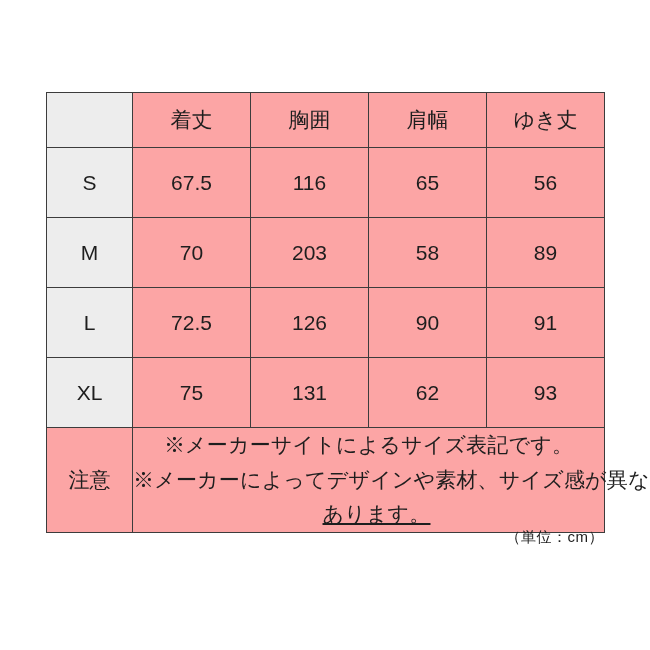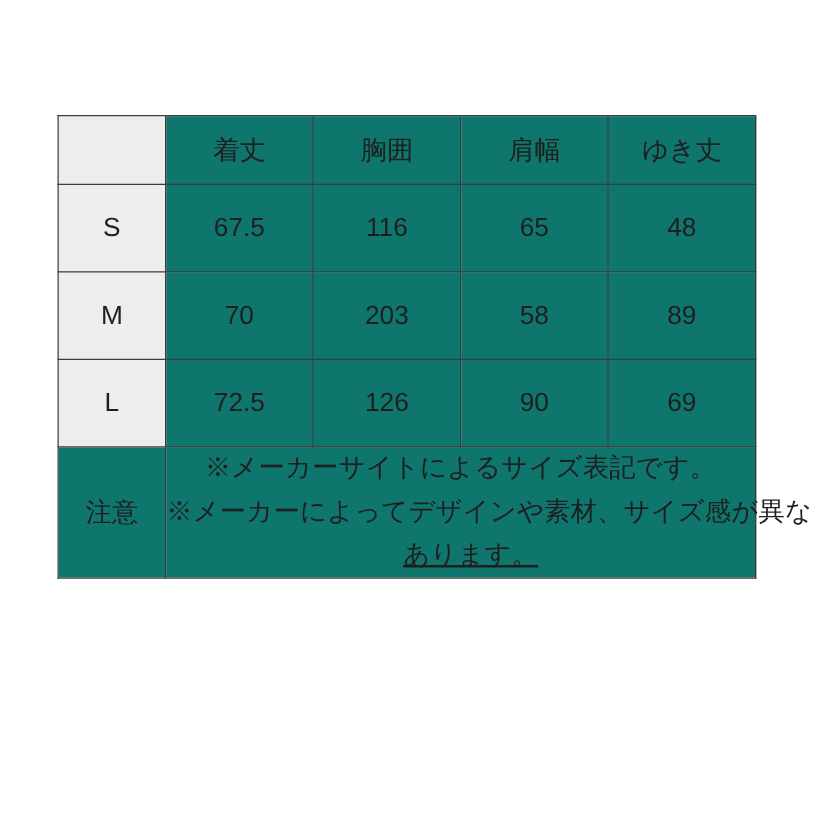--- a/index.html
+++ b/index.html
@@ -33,21 +33,21 @@
   }
   table.size-table td,
   table.size-table th {
     border: 1px solid #3c3c3c;
     text-align: center;
     vertical-align: middle;
     font-weight: normal;
     font-size: 21px;
     color: #1e1e1e;
     padding: 0;
-    background: #0f766e;
+    background: #fca5a5;
   }
   .col-size { width: 86px; }
   .col-data { width: 118px; }
 
   thead th {
     height: 54px;
     background: #ededed;
   }
   thead th.corner {
     background: #ededed;
@@ -109,42 +109,50 @@
           <th>肩幅</th>
           <th>ゆき丈</th>
         </tr>
       </thead>
       <tbody>
         <tr>
           <td class="size-label">S</td>
           <td>67.5</td>
           <td>116</td>
           <td>65</td>
-          <td>48</td>
+          <td>56</td>
         </tr>
         <tr>
           <td class="size-label">M</td>
           <td>70</td>
           <td>203</td>
           <td>58</td>
           <td>89</td>
         </tr>
         <tr>
           <td class="size-label">L</td>
           <td>72.5</td>
           <td>126</td>
           <td>90</td>
-          <td>69</td>
+          <td>91</td>
+        </tr>
+        <tr>
+          <td class="size-label">XL</td>
+          <td>75</td>
+          <td>131</td>
+          <td>62</td>
+          <td>93</td>
         </tr>
         <tr>
           <td class="note-label">注意</td>
           <td class="note-body" colspan="4">
             <span class="note-line">※メーカーサイトによるサイズ表記です。</span>
             <span class="note-line">※メーカーによってデザインや素材、サイズ感が異なる場合が</span>
             <span class="note-line indent">あります。</span>
           </td>
         </tr>
       </tbody>
     </table>
   </div>
 
+  <div class="unit">（単位：cm）</div>
 
 </div>
 
 </body></html>

